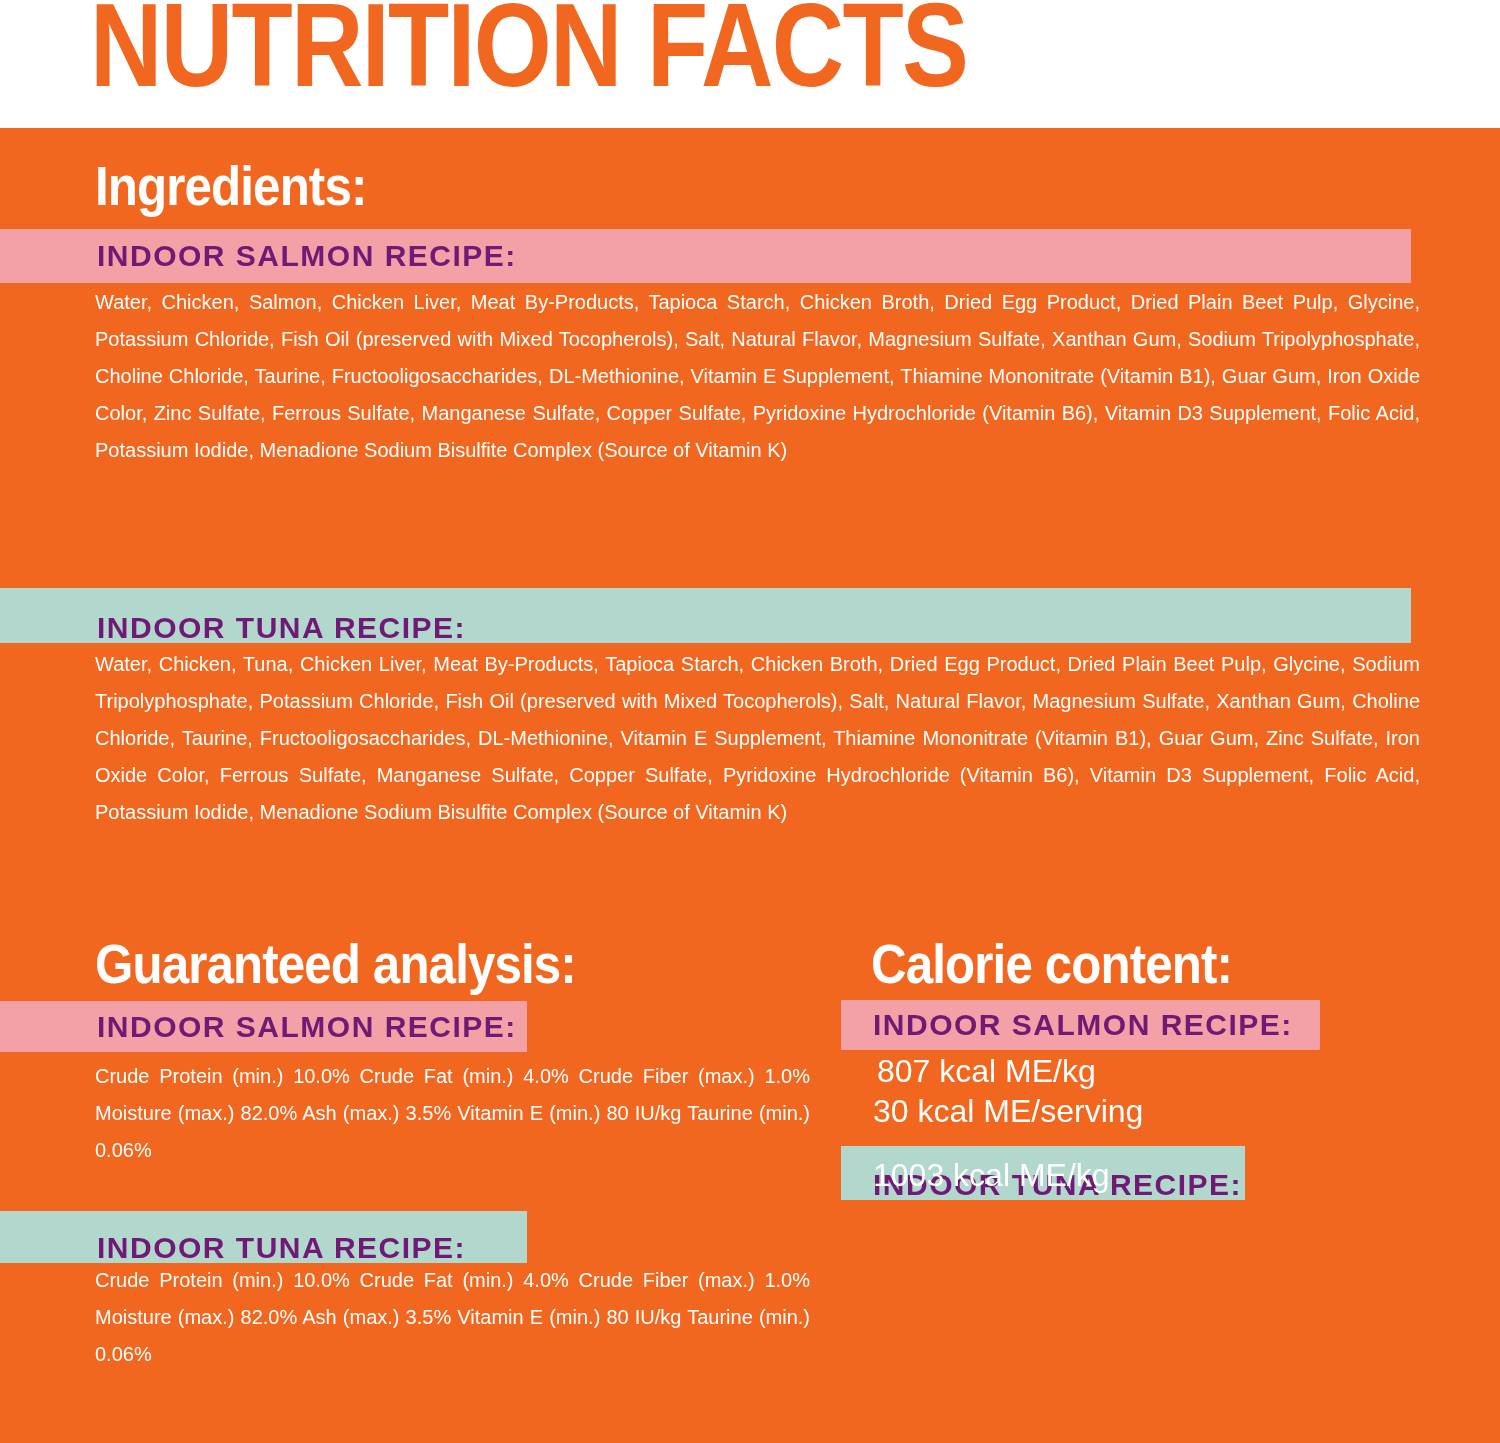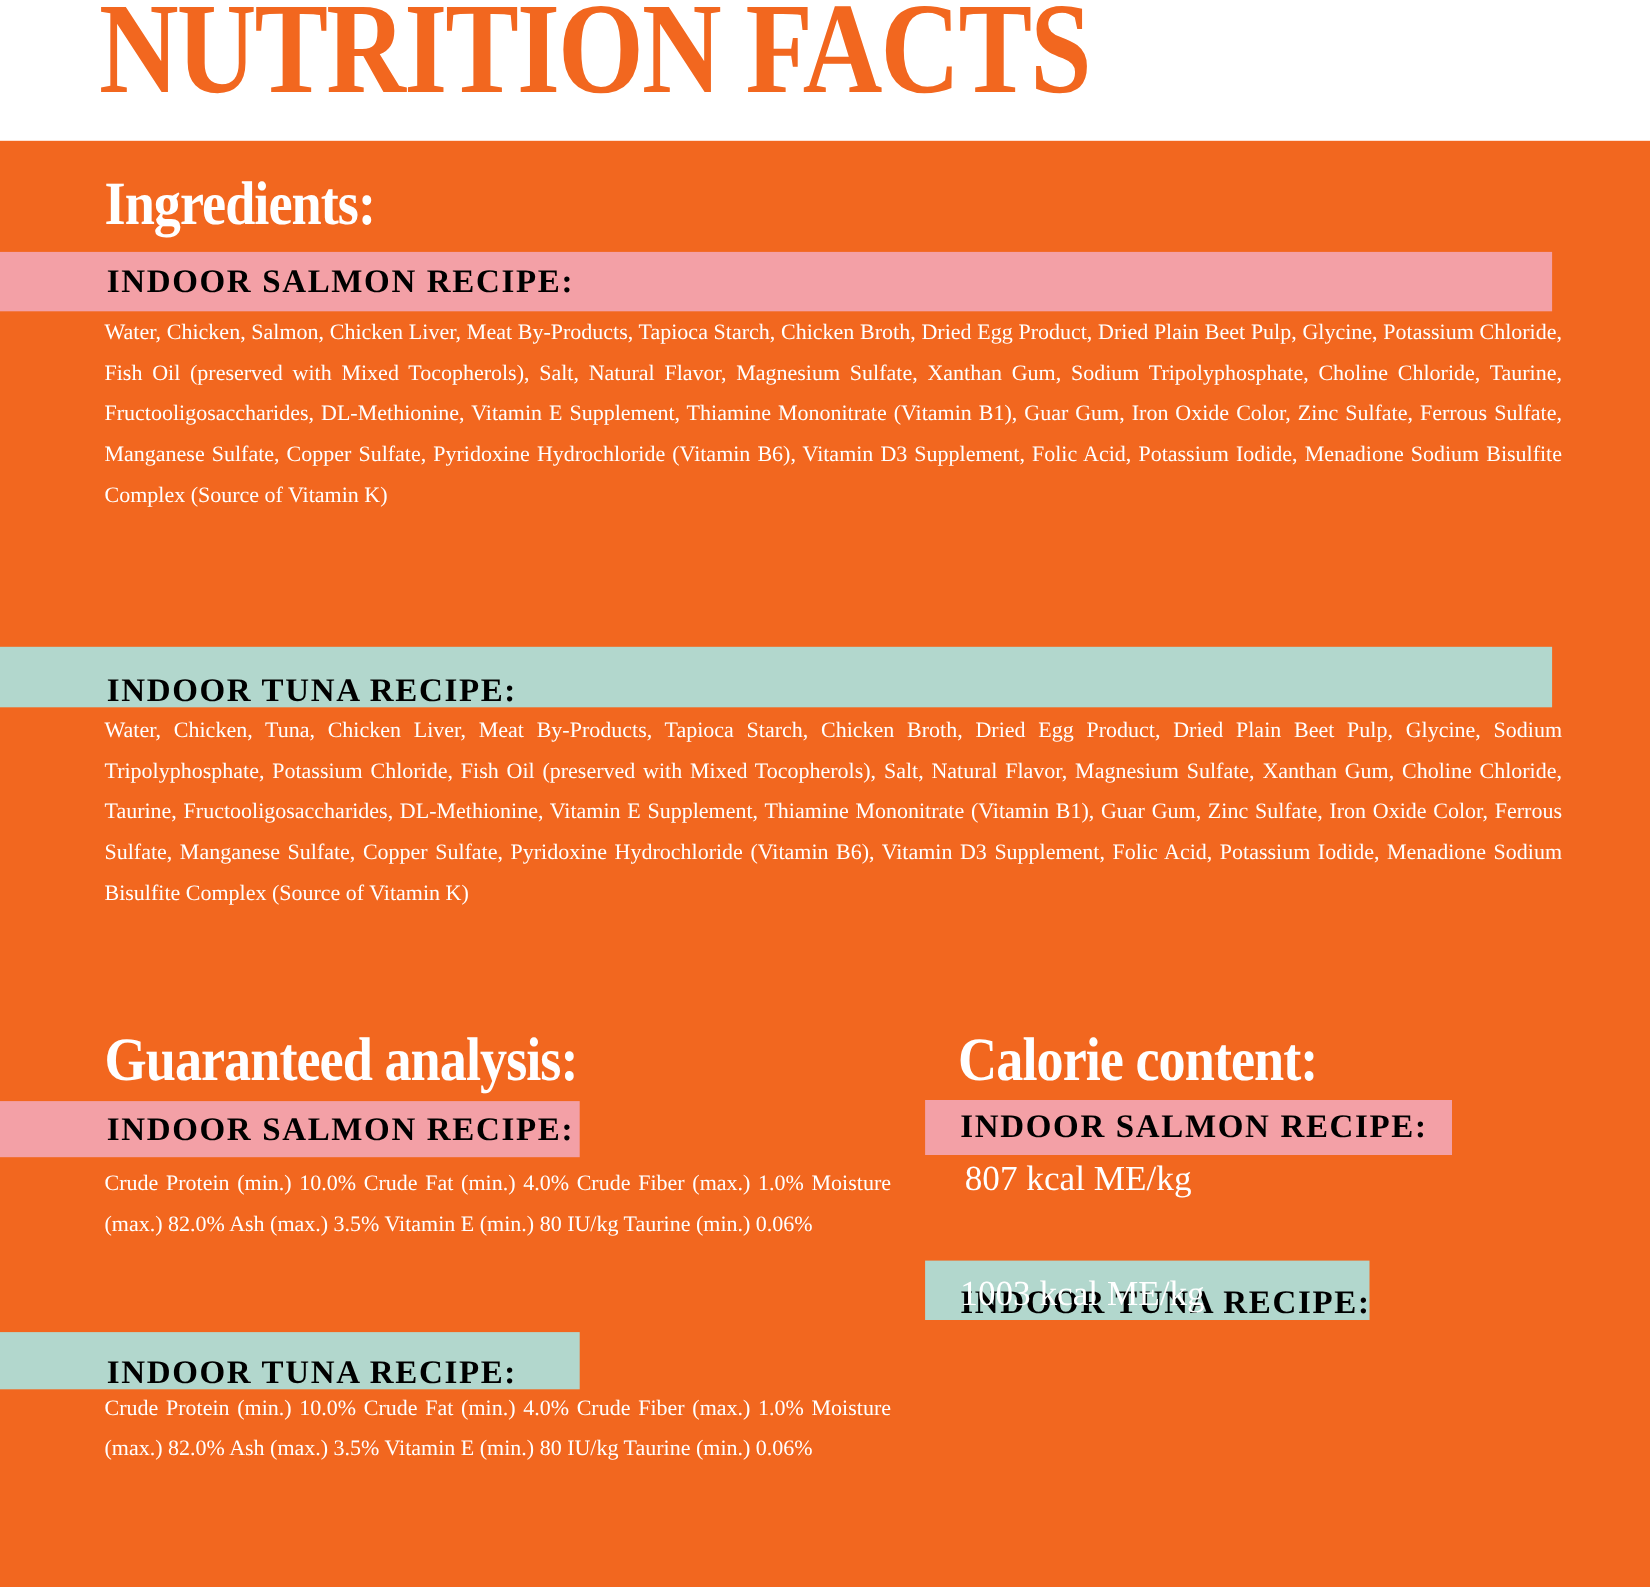--- a/index.html
+++ b/index.html
@@ -1,21 +1,21 @@
 <!DOCTYPE html>
 <html><head>
 <meta charset="utf-8">
 <style>
   html,body{margin:0;padding:0;background:#ffffff;}
   .page{
     position:relative;
     width:1500px;height:1443px;
     overflow:hidden;
     background:#ffffff;
-    font-family:Liberation Serif, serif;
+    font-family:Liberation Sans, sans-serif;
   }
   .title{
     position:absolute;left:90px;top:-14px;
     font-size:118px;font-weight:bold;line-height:1;
     color:#F2671F;letter-spacing:-2px;white-space:nowrap;
     transform:scaleX(0.85);transform-origin:left top;
   }
   .orange-block{
     position:absolute;left:0;top:128px;width:1500px;height:1315px;
     background:#F2671F;
@@ -27,21 +27,21 @@
     transform:scaleX(0.88);transform-origin:left top;
   }
   .banner{
     position:absolute;
     display:flex;align-items:center;
     box-sizing:border-box;
   }
   .banner.pink{background:#F3A0A6;}
   .banner.teal{background:#B2D7CD;align-items:flex-end;}
   .banner .banner-label{
-    font-size:30px;font-weight:bold;color:#000000;
+    font-size:30px;font-weight:bold;color:#701a75;
     letter-spacing:1.5px;white-space:nowrap;line-height:1;
   }
   .pad-left-97{padding-left:97px;}
   .pad-left-32{padding-left:32px;}
   .para{
     position:absolute;
     font-size:20px;line-height:37px;color:#ffffff;
     text-align:justify;text-justify:inter-word;
   }
   .kcal-line{
@@ -81,19 +81,20 @@
     <span class="banner-label">INDOOR TUNA RECIPE:</span>
   </div>
   <div class="para" style="left:95px;top:1262px;width:715px;">Crude Protein (min.) 10.0% Crude Fat (min.) 4.0% Crude Fiber (max.) 1.0% Moisture (max.) 82.0% Ash (max.) 3.5% Vitamin E (min.) 80 IU/kg Taurine (min.) 0.06%</div>
 
   <div class="section-heading" style="left:871px;top:936px;">Calorie content:</div>
 
   <div class="banner pink pad-left-32" style="left:841px;top:1000px;width:479px;height:50px;">
     <span class="banner-label">INDOOR SALMON RECIPE:</span>
   </div>
   <div class="kcal-line" style="left:877px;top:1054px;">807 kcal ME/kg</div>
+  <div class="kcal-line" style="left:873px;top:1094px;">30 kcal ME/serving</div>
 
   <div class="banner teal pad-left-32" style="left:841px;top:1146px;width:404px;height:54px;">
     <span class="banner-label">INDOOR TUNA RECIPE:</span>
   </div>
   <div class="kcal-line" style="left:873px;top:1158px;">1003 kcal ME/kg</div>
 
 </div>
 
 </body></html>

